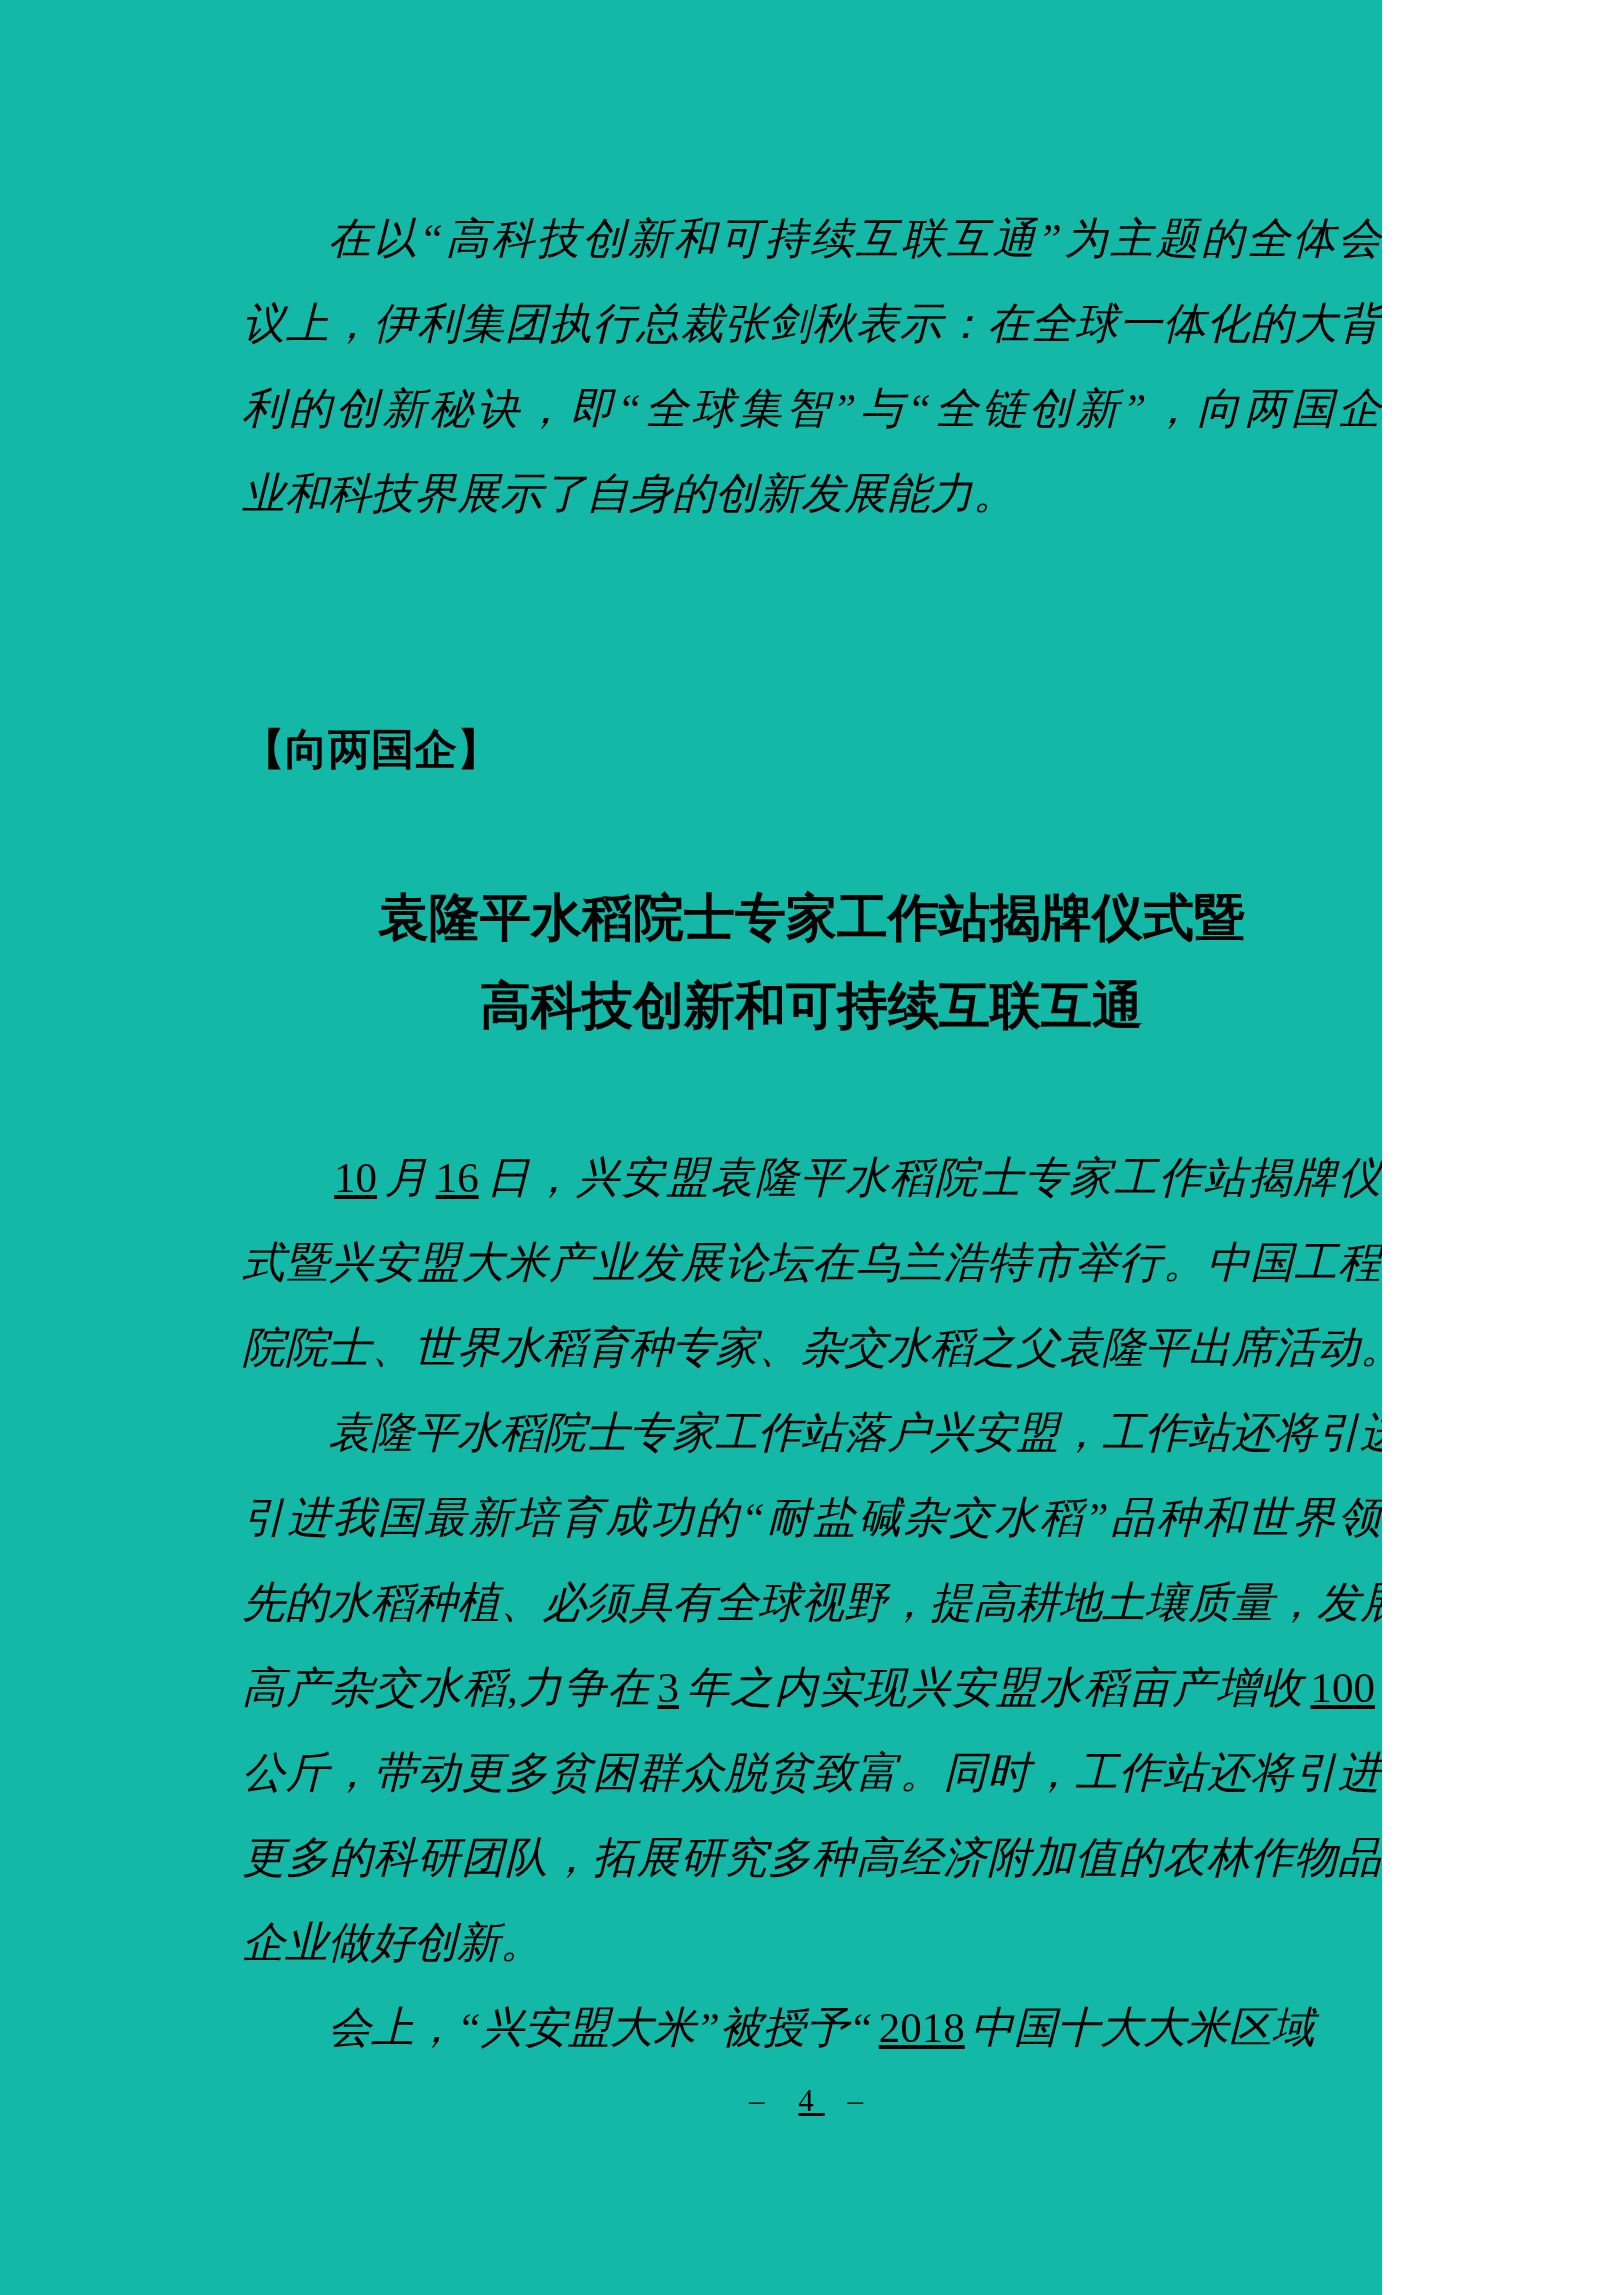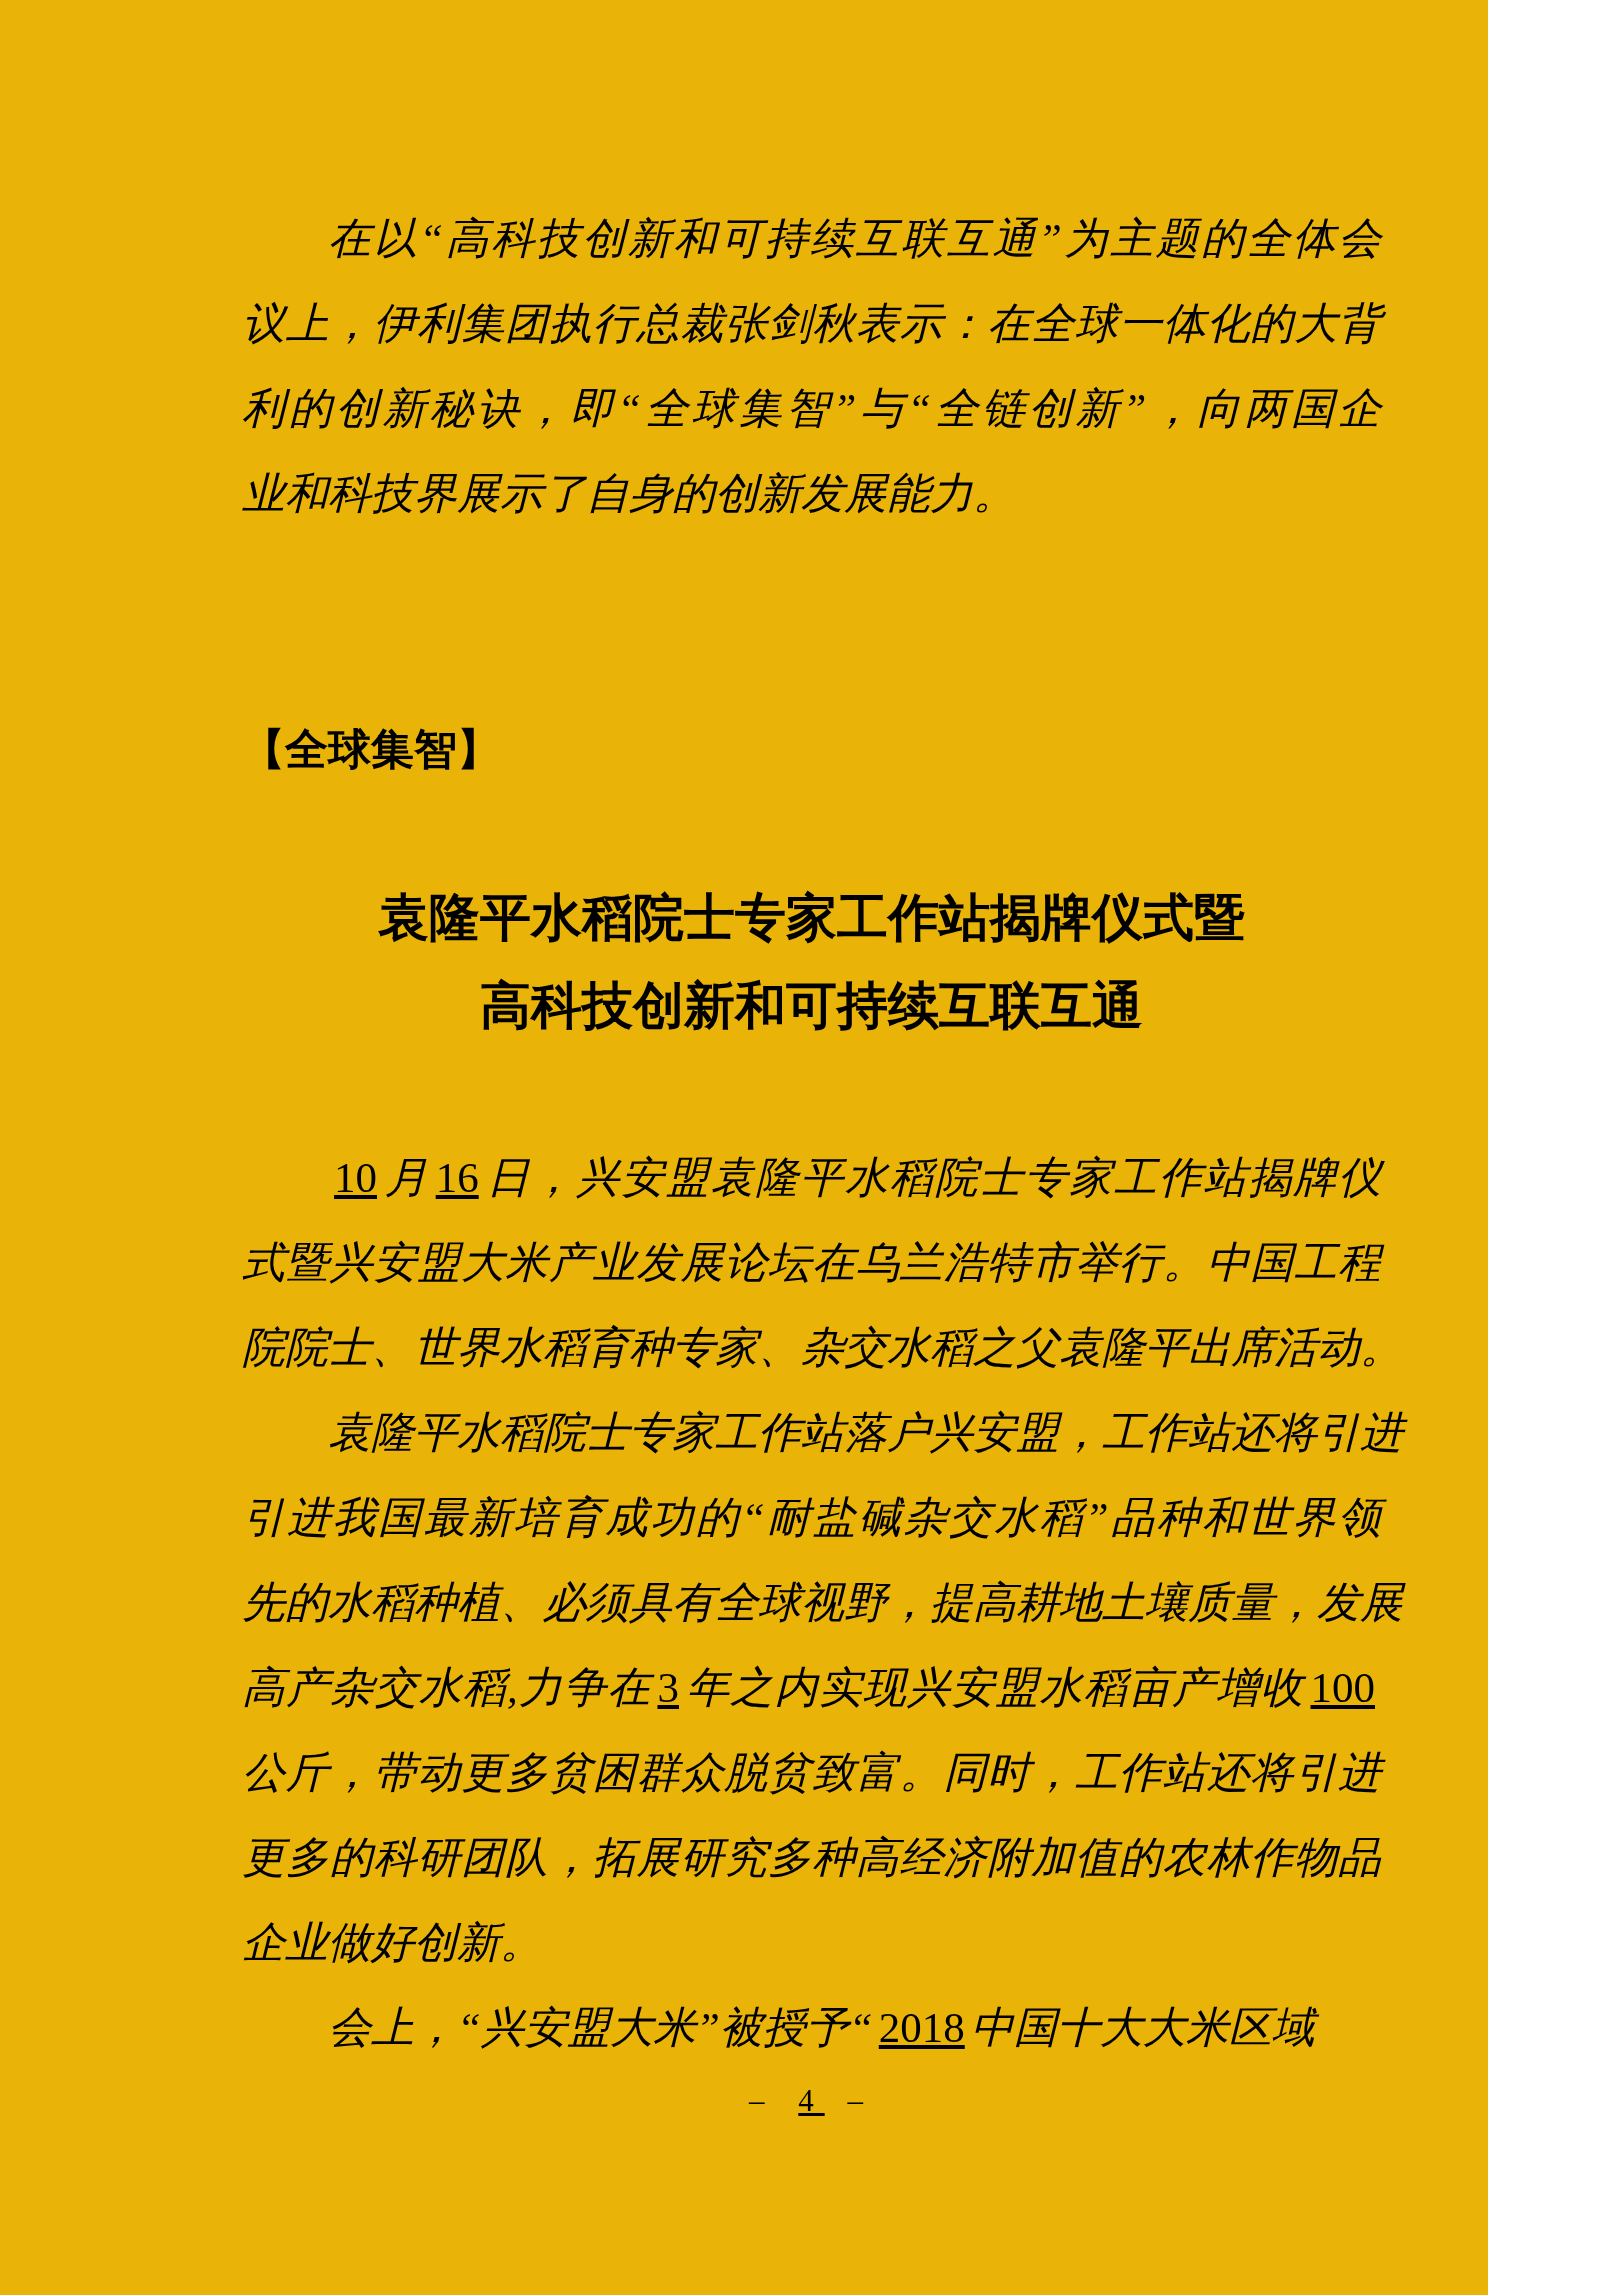--- a/index.html
+++ b/index.html
@@ -1,21 +1,21 @@
 <!DOCTYPE html>
 <html lang="zh" style="font-size:10.5px"><head>
 <meta charset="utf-8">
 <style>
   html, body { margin: 0; padding: 0; background: #ffffff; }
 
   .page {
     position: relative;
-    width: 1488px;
+    width: 1382px;
     height: 2295px;
-    background: #eab308;
+    background: #14b8a6;
     color: #000000;
     font-family: "Liberation Serif", serif;
     overflow: hidden;
   }
 
   
   .block {
     position: absolute;
     left: 242px;
     width: 1139px;
@@ -95,21 +95,21 @@
 
 <div class="page">
 
   <div class="block body-text para autonum intro-block">
       <div class="line">在以“高科技创新和可持续互联互通”为主题的全体会</div>
       <div class="line">议上，伊利集团执行总裁张剑秋表示：在全球一体化的大背</div>
       <div class="line">利的创新秘诀，即“全球集智”与“全链创新”，向两国企</div>
       <div class="line">业和科技界展示了自身的创新发展能力。</div>
     </div>
 
-  <div class="block section-header">【全球集智】</div>
+  <div class="block section-header">【向两国企】</div>
 
   <div class="block article-title">
       <div class="line">袁隆平水稻院士专家工作站揭牌仪式暨</div>
       <div class="line">高科技创新和可持续互联互通</div>
     </div>
 
   <div class="block article-body-block">
     <div class="body-text para autonum">
         <div class="line"><span class="num">10</span>月<span class="num">16</span>日，兴安盟袁隆平水稻院士专家工作站揭牌仪</div>
         <div class="line">式暨兴安盟大米产业发展论坛在乌兰浩特市举行。中国工程</div>

